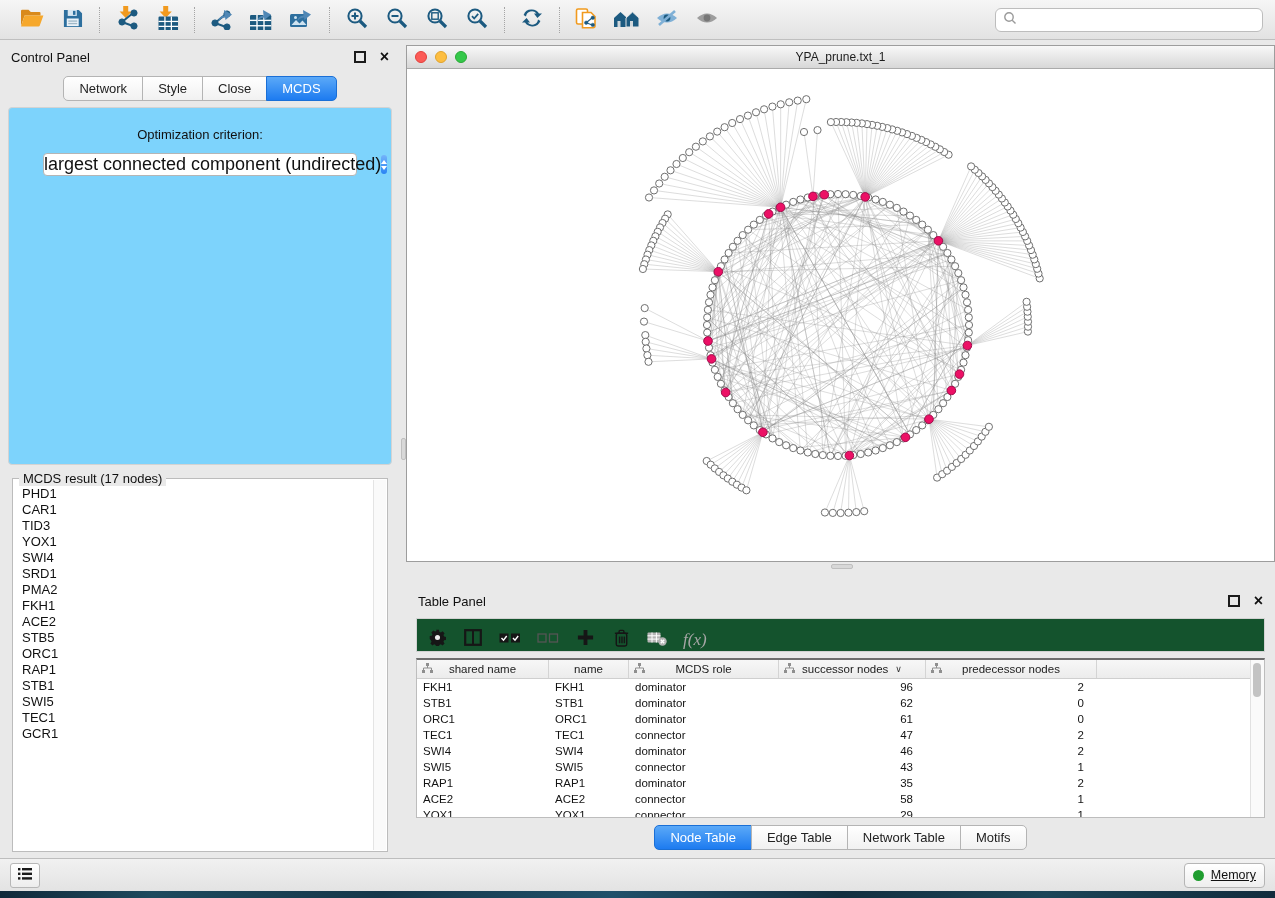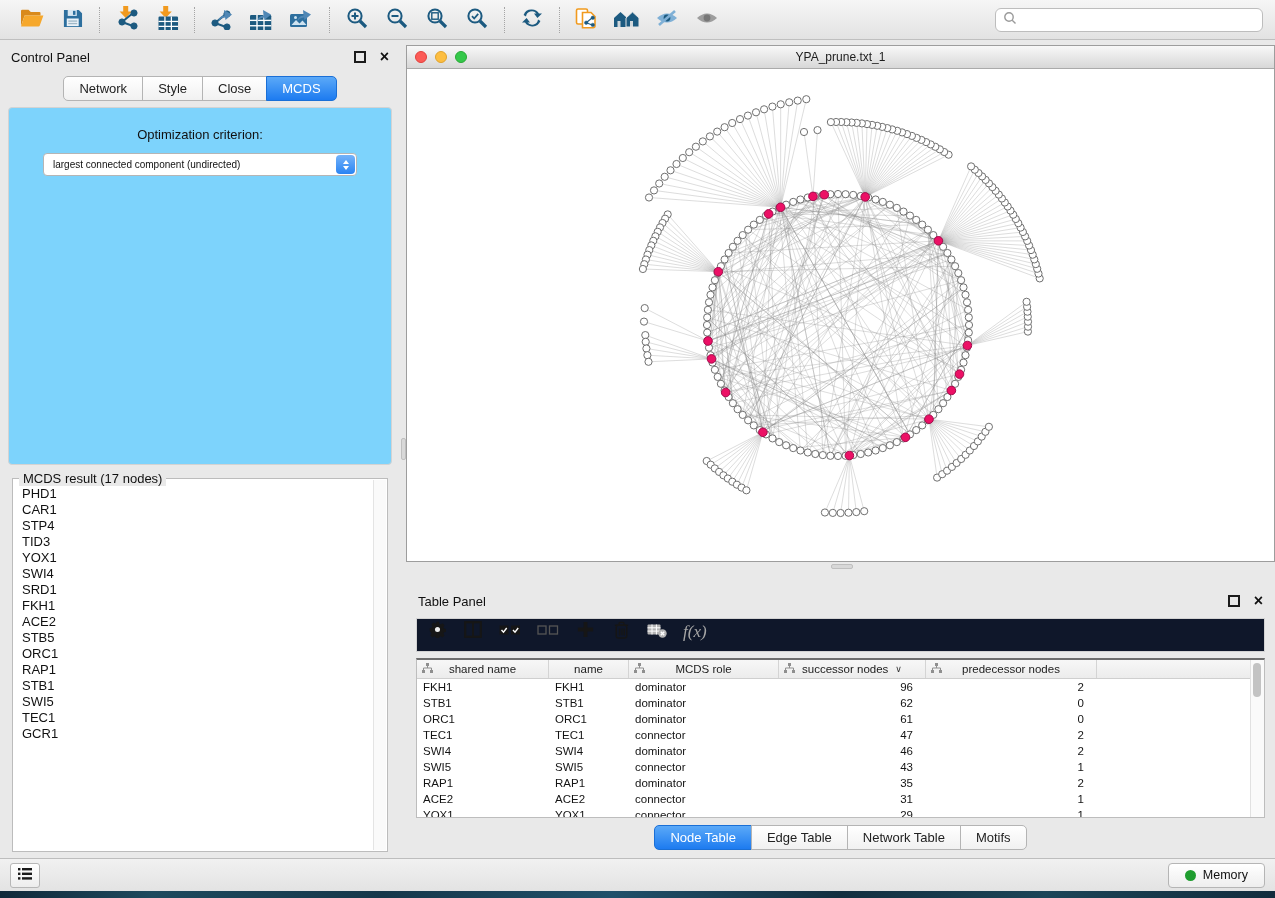--- a/index.html
+++ b/index.html
@@ -33,21 +33,21 @@
        border:1px solid #b4b4b4;color:#222;margin-left:-1px;}
   .seg:first-child{margin-left:0;border-radius:5px 0 0 5px;}
   .seg:last-child{border-radius:0 5px 5px 0;}
   .seg.active{background:linear-gradient(#5ba9f8,#1d7bf0);color:#fff;border-color:#1a6fd6;}
 
   .tab-content{margin:0 8px;height:358px;background:#7dd3fc;border:1px solid #d3d3d3;
                border-radius:4px;box-sizing:border-box;text-align:center;}
   .opt-label{margin-top:19px;font-size:13px;color:#111;}
   .dropdown{margin:11px auto 0;width:314px;height:23px;background:#fff;border:1px solid #b5b5b5;
             border-radius:4px;display:flex;align-items:center;box-sizing:border-box;}
-  .dd-text{flex:1;font-size:10px;text-align:left;padding-left:9px;color:#111;white-space:nowrap;}
+  .dd-text{flex:1;font-size:18px;text-align:left;color:#111;white-space:nowrap;}
   .dd-stepper{width:19px;height:19px;margin-right:1px;border-radius:4px;
               background:linear-gradient(#74b3fa,#2a84f3);display:flex;flex-direction:column;
               align-items:center;justify-content:center;gap:2px;}
   .dd-up{width:0;height:0;border-left:3.5px solid transparent;border-right:3.5px solid transparent;
          border-bottom:4.5px solid #fff;}
   .dd-dn{width:0;height:0;border-left:3.5px solid transparent;border-right:3.5px solid transparent;
          border-top:4.5px solid #fff;}
   .btn-row{margin-top:12px;display:flex;justify-content:center;gap:14px;}
   .mac-btn{font-size:13px;height:23px;padding:0 15px;background:linear-gradient(#ffffff,#ededed);
            border:1px solid #b1b1b1;border-radius:5px;font-family:"Liberation Sans",sans-serif;color:#111;}
@@ -76,22 +76,22 @@
   .tl{width:12px;height:12px;border-radius:50%;margin-left:8px;box-sizing:border-box;}
   .tl.red{background:#fc5b57;border:1px solid #e2403c;}
   .tl.yellow{background:#fdbe41;border:1px solid #e0a32c;}
   .tl.green{background:#34c84a;border:1px solid #2aa836;}
   .net-title{position:absolute;left:0;right:0;text-align:center;font-size:12px;color:#1d1d1d;}
   #graph{display:block;background:#fff;}
 
   
   .table-panel{flex:1;display:flex;flex-direction:column;min-height:0;}
   .table-panel .panel-header{padding:0 12px;margin-top:20px;}
-  .tp-toolbar{height:34px;margin:6px 10px 0;background:#0f172a;border:1px solid #d2d2d2;
-              display:flex;align-items:flex-start;padding:0 10px;gap:16px;box-sizing:border-box;}
+  .tp-toolbar{height:34px;margin:6px 10px 0;background:#14532d;border:1px solid #d2d2d2;
+              display:flex;align-items:flex-end;padding:0 10px;gap:16px;box-sizing:border-box;}
   .tp-ic{display:flex;align-items:center;justify-content:center;min-width:20px;height:24px;
          background:none;border:none;padding:0;}
   .table-wrap{position:relative;margin:6px 10px 0;background:#fff;flex:1;min-height:0;
               border:1px solid #bdbdbd;border-top:2px solid #6e6e6e;box-sizing:border-box;overflow:hidden;}
   .thead{display:flex;height:18px;background:linear-gradient(#f7f7f7,#ececec);
          border-bottom:1px solid #cfcfcf;font-size:11.5px;color:#1c1c1c;}
   .th{display:flex;align-items:center;justify-content:center;border-right:1px solid #d4d4d4;
       box-sizing:border-box;position:relative;gap:4px;}
   .hicon{position:absolute;left:5px;top:3px;}
   .hchev{font-size:9px;color:#333;margin-left:3px;}
@@ -101,23 +101,23 @@
   .td.right{text-align:right;padding-right:13px;}
   .tscroll{position:absolute;top:0;right:0;bottom:0;width:13px;background:#fafafa;border-left:1px solid #e1e1e1;}
   .thumb{margin:3px 2px;width:8px;height:34px;background:#c3c3c3;border-radius:4px;}
   .segmented.bottom{margin:7px 0 8px;}
 
   
   .status-bar{height:33px;background:linear-gradient(#f1f1f1,#e3e3e3);border-top:1px solid #bdbdbd;
               display:flex;align-items:center;padding:0 10px;box-sizing:border-box;}
   .status-btn{width:30px;height:25px;display:flex;align-items:center;justify-content:center;
               background:linear-gradient(#fff,#ededed);border:1px solid #b7b7b7;border-radius:3px;padding:0;}
-  .memory-btn{margin-left:auto;display:flex;align-items:center;gap:7px;height:25px;padding:0 16px;
+  .memory-btn{margin-left:auto;display:flex;align-items:center;gap:7px;height:25px;padding:0 8px;
               border:1px solid #b5b5b5;border-radius:4px;background:linear-gradient(#ffffff,#eeeeee);
-              font-size:12.5px;color:#111;font-family:"Liberation Sans",sans-serif;}
+              font-size:12.5px;color:#111;font-family:"Liberation Sans",sans-serif;text-decoration:underline;}
   .dot{width:11px;height:11px;border-radius:50%;background:#1f9d2f;}
   .desktop-strip{height:7px;background:linear-gradient(90deg,#10293a,#1e4a5e 12%,#15374a 30%,
                  #20506a 48%,#132f40 66%,#1c4558 82%,#122c3d);}
 </style>
 </head>
 <body>
 
 <div class="app">
 
   <div class="toolbar">
@@ -323,25 +323,25 @@
               <span class="dd-up"></span>
               <span class="dd-dn"></span>
             </span>
         </div>
       </div>
       <div class="result-box">
         <span class="legend">MCDS result (17 nodes)</span>
         <div class="result-list" id="mcds-list">
             <div>PHD1</div>
             <div>CAR1</div>
-            <div>STP4</div>
             <div>TID3</div>
             <div>YOX1</div>
             <div>SWI4</div>
             <div>SRD1</div>
+            <div>PMA2</div>
             <div>FKH1</div>
             <div>ACE2</div>
             <div>STB5</div>
             <div>ORC1</div>
             <div>RAP1</div>
             <div>STB1</div>
             <div>SWI5</div>
             <div>TEC1</div>
             <div>GCR1</div>
           </div>
@@ -1199,21 +1199,21 @@
                 <div class="td" style="width: 132px;">RAP1</div>
                 <div class="td" style="width: 80px;">RAP1</div>
                 <div class="td" style="width: 150px;">dominator</div>
                 <div class="td right" style="width: 147px;">35</div>
                 <div class="td right" style="width: 171px;">2</div>
               </div>
               <div class="tr">
                 <div class="td" style="width: 132px;">ACE2</div>
                 <div class="td" style="width: 80px;">ACE2</div>
                 <div class="td" style="width: 150px;">connector</div>
-                <div class="td right" style="width: 147px;">31</div>
+                <div class="td right" style="width: 147px;">58</div>
                 <div class="td right" style="width: 171px;">1</div>
               </div>
               <div class="tr">
                 <div class="td" style="width: 132px;">YOX1</div>
                 <div class="td" style="width: 80px;">YOX1</div>
                 <div class="td" style="width: 150px;">connector</div>
                 <div class="td right" style="width: 147px;">29</div>
                 <div class="td right" style="width: 171px;">1</div>
               </div>
               <div class="tr">

